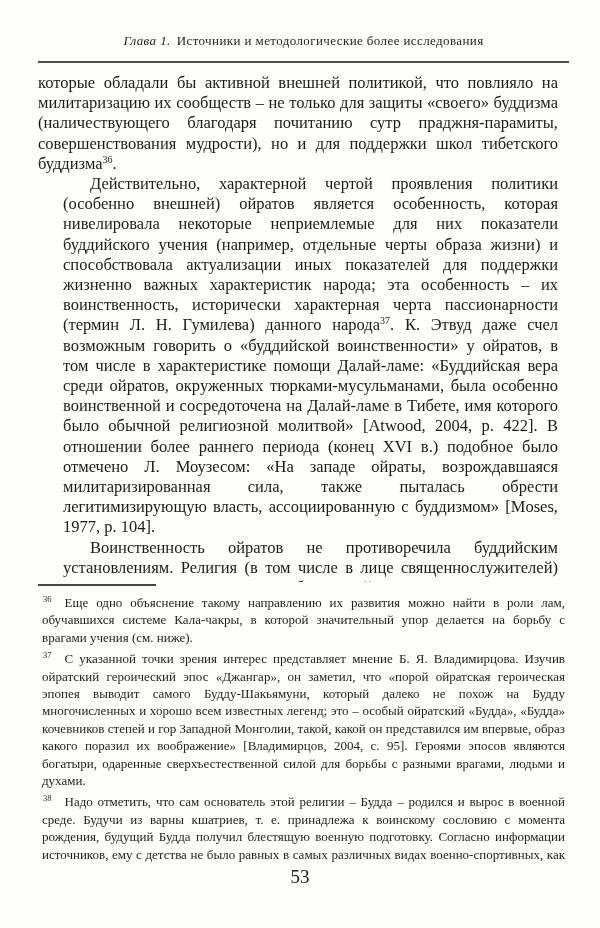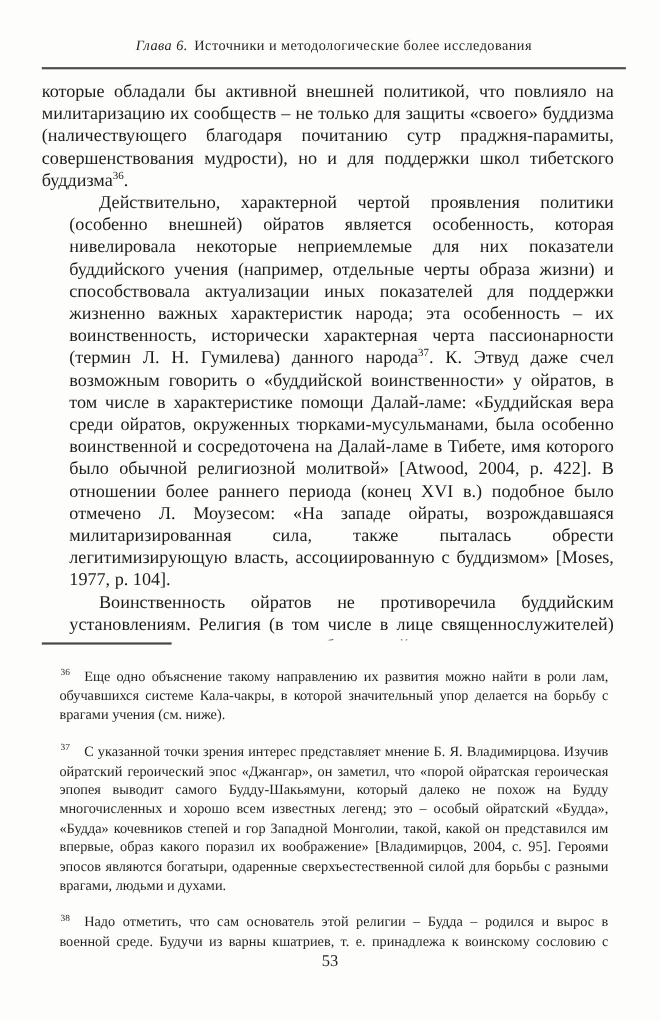--- a/index.html
+++ b/index.html
@@ -61,46 +61,46 @@
     position: absolute;
     top: 590px; left: 38px; right: 31px;
     height: 276px;
     overflow: hidden;
     font-size: 13px;
     line-height: 17.4px;
     text-align: justify;
     color: #1e1e1e;
   }
   .footnotes p.footnote {
-    margin: 16px;
+    margin: 4px;
     text-indent: 4px;
   }
   sup.fn-marker {
     font-size: 8.5px;
     line-height: 0;
     vertical-align: super;
     margin-right: 10px;
     position: relative;
     left: -3px;
   }
   .page-number {
     position: absolute;
     top: 866px; left: 0; right: 0;
     text-align: center;
-    font-size: 15px;
+    font-size: 19px;
     color: #222;
   }
 </style>
 </head>
 <body>
 
 <div class="page">
 
   <div class="running-header">
-    <span class="chapter">Глава 6.</span><span>Источники и методологические более исследования</span>
+    <span class="chapter">Глава 1.</span><span>Источники и методологические более исследования</span>
   </div>
 
   <div class="header-rule"></div>
 
   <div class="body-text">
       <p class="">которые обладали бы активной внешней политикой, что повлияло на милитаризацию их сообществ – не только для защиты «своего» буддизма (наличествующего благодаря почитанию сутр праджня-парамиты, совершенствования мудрости), но и для поддержки школ тибетского буддизма<sup class="bsup">36</sup>.</p>
       <p class="indent">Действительно, характерной чертой проявления политики (особенно внешней) ойратов является особенность, которая нивелировала некоторые неприемлемые для них показатели буддийского учения (например, отдельные черты образа жизни) и способствовала актуализации иных показателей для поддержки жизненно важных характеристик народа; эта особенность – их воинственность, исторически характерная черта пассионарности (термин Л. Н. Гумилева) данного народа<sup class="bsup">37</sup>. К. Этвуд даже счел возможным говорить о «буддийской воинственности» у ойратов, в том числе в характеристике помощи Далай-ламе: «Буддийская вера среди ойратов, окруженных тюрками-мусульманами, была особенно воинственной и сосредоточена на Далай-ламе в Тибете, имя которого было обычной религиозной молитвой» [Atwood, 2004, p. 422]. В отношении более раннего периода (конец XVI в.) подобное было отмечено Л. Моузесом: «На западе ойраты, возрождавшаяся милитаризированная сила, также пыталась обрести легитимизирующую власть, ассоциированную с буддизмом» [Moses, 1977, p. 104].</p>
       <p class="indent">Воинственность ойратов не противоречила буддийским установлениям. Религия (в том числе в лице священнослужителей) влияла на подготовку и ведение битв и войн, даровала уверенность в непобедимости, поддерживала при поражениях и т. д. Ученые уже обращали внимание на военную сторону учения Будды<sup class="bsup">38</sup> [Schmithausen, 1999; Brian, 2003;</p>
     </div>
 

